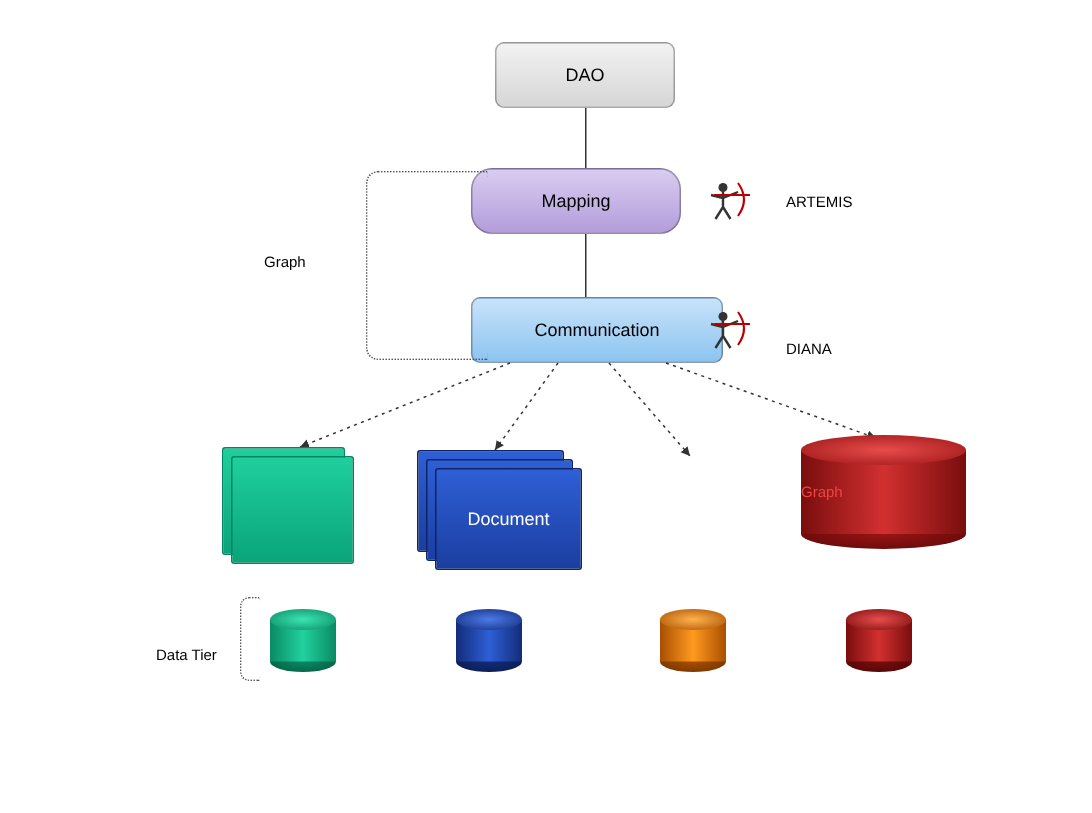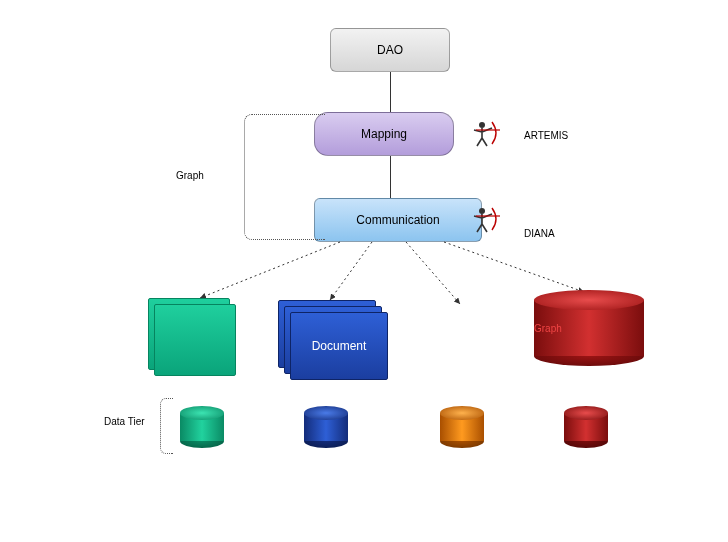--- a/index.html
+++ b/index.html
@@ -128,21 +128,21 @@
   .sc-red .top{background:radial-gradient(ellipse,#e84c4c,#7a0d0d);}
   .sc-red .bot{background:radial-gradient(ellipse,#7a0d0d,#4a0606);}
   .sc1{left:180px; top:406px;}
   .sc2{left:304px; top:406px;}
   .sc3{left:440px; top:406px;}
   .sc4{left:564px; top:406px;}
   .label{ position:absolute; font-size:10px; }
   .jnosql{ left:176px; top:170px; }
   .artemis{ left:524px; top:130px; }
   .diana{ left:524px; top:228px; }
-  .datatier{ left:104px; top:416px; }
+  .datatier{ left:104px; top:432px; }
   
   .bracket-left{
     position:absolute;
     border-left:1px dotted #555;
     border-top:1px dotted #555;
     border-bottom:1px dotted #555;
   }
   .bk1{ left:244px; top:114px; width:80px; height:124px; border-radius:8px 0 0 8px;}
   .bk2{ left:160px; top:398px; width:12px; height:54px; border-radius:6px 0 0 6px;}
   

